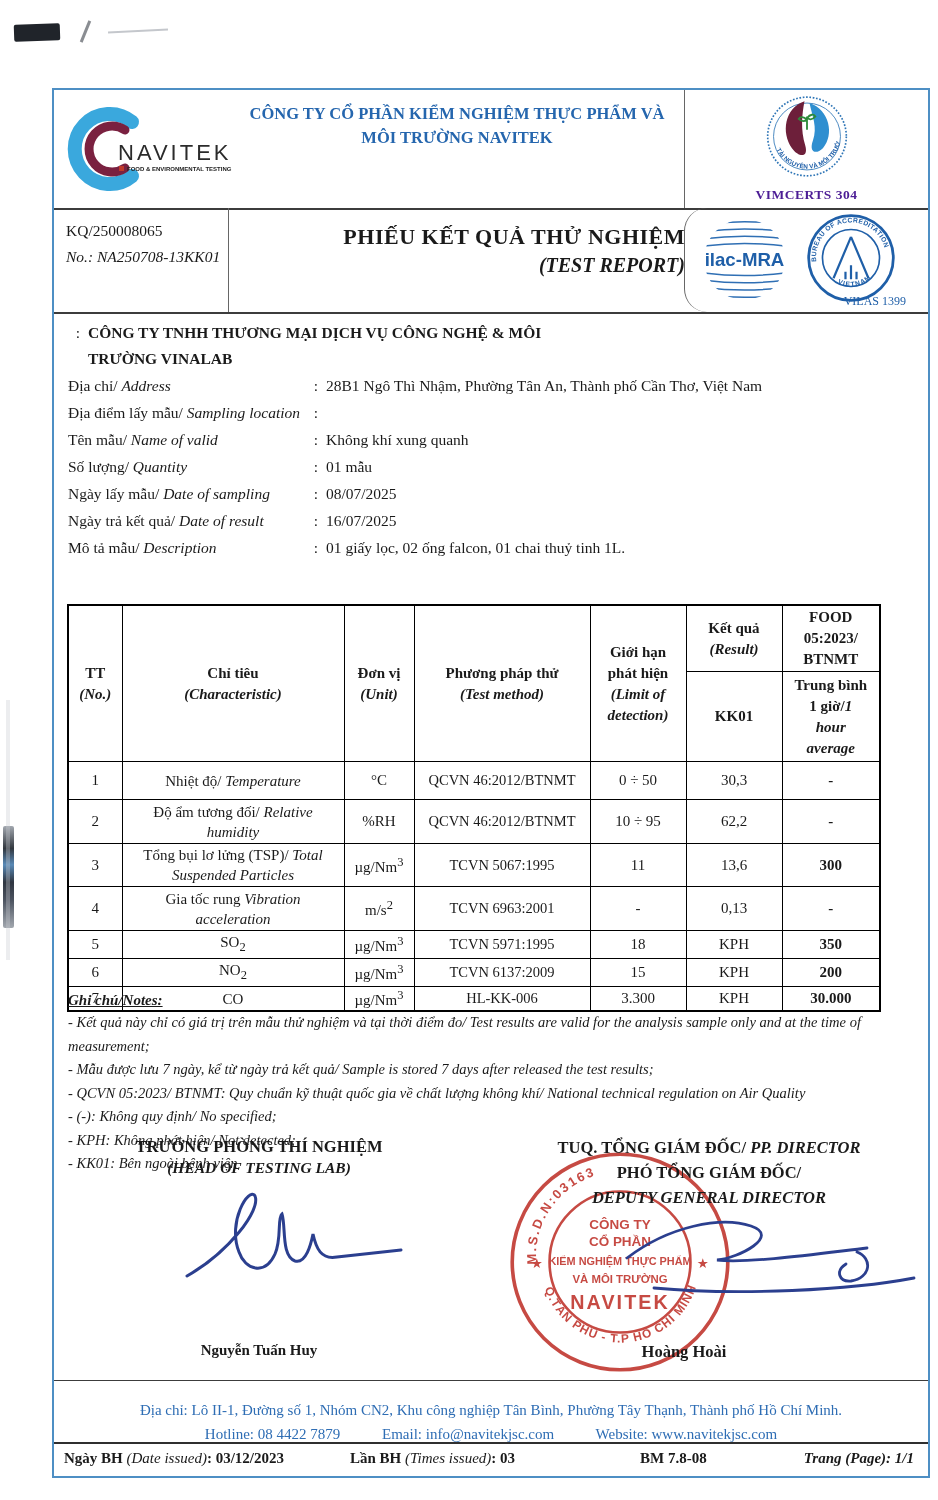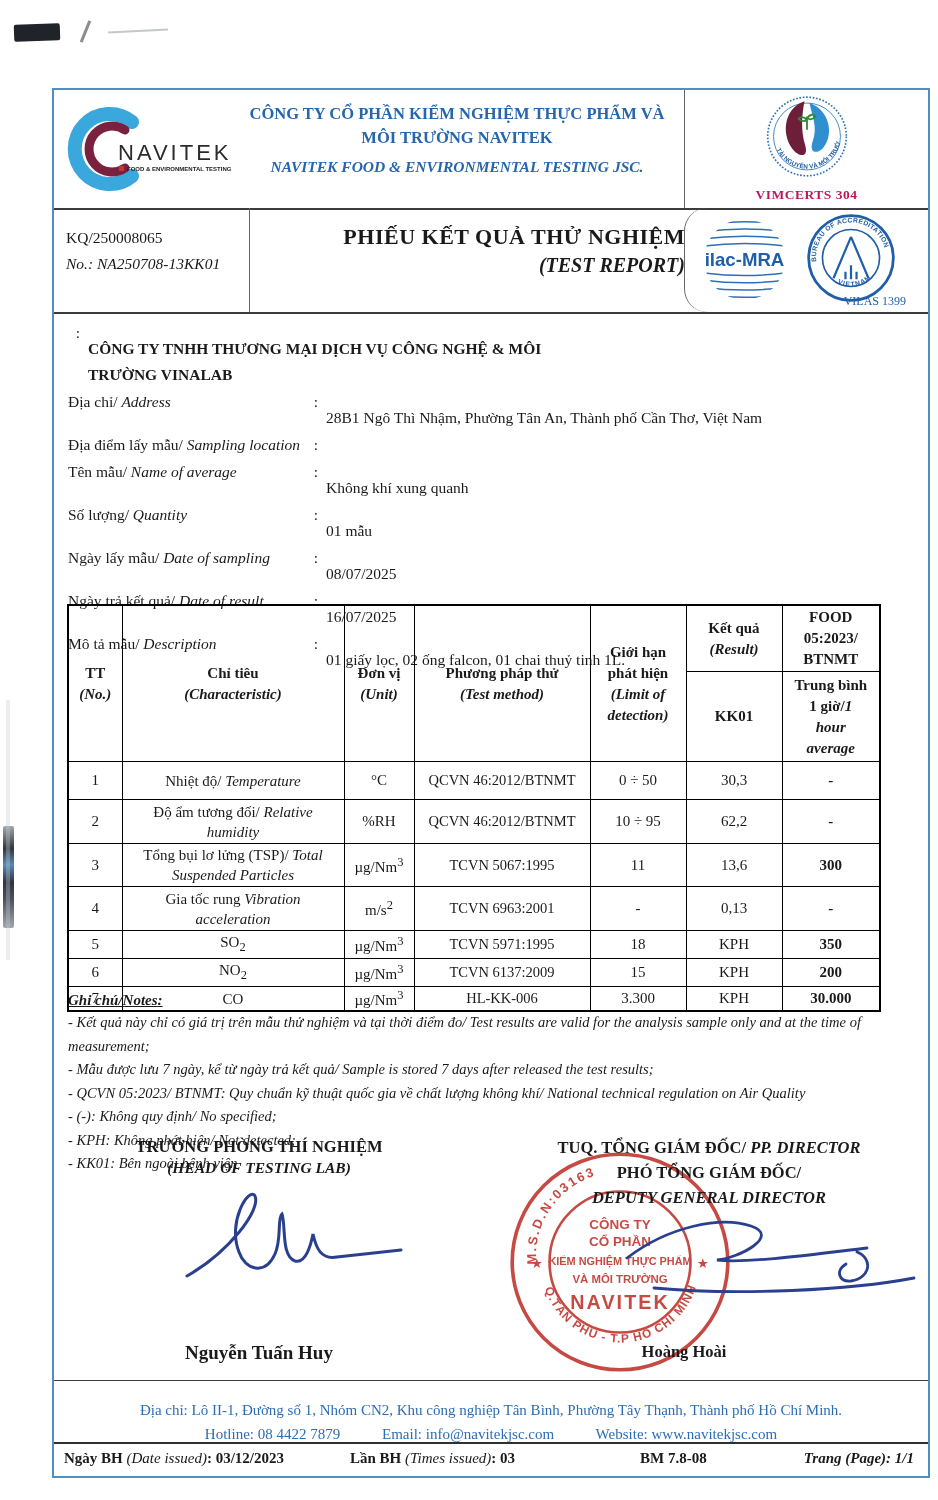--- a/index.html
+++ b/index.html
@@ -11,36 +11,36 @@
   
   .frame{position:absolute;left:52px;top:88px;width:874px;height:1386px;
          border:2.5px solid #4e8fc4;background:#fff;}
   
   .hdr{position:absolute;left:0;top:0;right:0;height:118px;border-bottom:2px solid #3c3c3c;}
   .navitek-logo{position:absolute;left:8px;top:6px;width:170px;height:108px;}
   .company{position:absolute;left:178px;right:246px;top:12px;text-align:center;color:#2566ae;}
   .company .l1,.company .l2{font-weight:bold;font-size:16.5px;line-height:24px;}
   .company .l3{font-weight:bold;font-style:italic;font-size:15.5px;margin-top:8px;}
   .vimcerts-cell{position:absolute;right:0;top:0;width:243px;height:118px;border-left:1.5px solid #666;text-align:center;}
-  .vimcerts-cap{position:absolute;bottom:5px;left:0;right:0;color:#be185d;font-weight:bold;font-size:13.5px;letter-spacing:.5px;}
+  .vimcerts-cap{position:absolute;bottom:5px;left:0;right:0;color:#4c1d95;font-weight:bold;font-size:13.5px;letter-spacing:.5px;}
   
   .tband{position:absolute;left:0;top:118px;right:0;height:104px;border-bottom:2px solid #3c3c3c;}
-  .tleft{position:absolute;left:0;top:0;width:196px;height:100%;border-right:1.5px solid #666;
-         padding:17px 6px 0 12px;box-sizing:border-box;font-size:15.5px;line-height:26px;}
+  .tleft{position:absolute;left:0;top:0;width:175px;height:100%;border-right:1.5px solid #666;
+         padding:10px 6px 0 12px;box-sizing:border-box;font-size:15.5px;line-height:26px;}
   .tcenter{position:absolute;left:196px;right:243px;top:16px;text-align:right;}
   .tcenter .tv{font-weight:bold;font-size:22px;letter-spacing:.5px;}
   .tcenter .te{font-weight:bold;font-style:italic;font-size:20px;margin-top:4px;}
   .tright{position:absolute;right:0;top:0;width:243px;height:100%;border-left:1.5px solid #666;border-radius:23px;}
   .vilas-cap{position:absolute;right:22px;bottom:3px;color:#1f5fa8;font-weight:normal;font-size:12px;}
   
   .info{position:absolute;left:0;top:222px;right:0;height:292px;padding:8px 10px 0 14px;box-sizing:border-box;font-size:15.5px;}
   .info-row{display:flex;align-items:flex-start;margin-bottom:1px;}
   .info-label{width:238px;flex:0 0 238px;line-height:26px;}
   .info-colon{width:20px;flex:0 0 20px;text-align:center;line-height:26px;}
-  .info-value{flex:1;line-height:26px;margin-top:16px;}
+  .info-value{flex:1;line-height:26px;}
   .info-value .vl{white-space:nowrap;}
   
   table.results{position:absolute;left:13px;top:514px;width:812px;border-collapse:collapse;
     font-size:15px;table-layout:fixed;}
   table.results th,table.results td{border:1px solid #000;padding:1px 4px;text-align:center;vertical-align:middle;}
   table.results{border:2px solid #000;}
   table.results thead th{font-size:15px;}
   table.results .ln{line-height:21px;}
   tr.h1{height:50px;} tr.h2{height:90px;}
   tr.r1{height:38px;} tr.r2{height:44px;} tr.r3{height:42px;} tr.r4{height:44px;}
@@ -55,21 +55,21 @@
   
   .sig-title-l{position:absolute;left:30px;top:1045px;width:350px;text-align:center;}
   .sig-title-l .t1{font-weight:bold;font-size:16.5px;line-height:24px;}
   .sig-title-l .t2{font-weight:bold;font-style:italic;font-size:15.5px;}
   .sig-title-r{position:absolute;left:420px;top:1045px;width:470px;text-align:center;z-index:3;}
   .sig-title-r div{font-weight:bold;font-size:16.5px;line-height:25px;}
   .sig-title-r .en{font-style:italic;}
   .stamp{position:absolute;left:452px;top:1058px;width:228px;height:228px;z-index:1;opacity:.92;}
   .sigsvg-l{position:absolute;left:115px;top:1090px;width:250px;height:120px;z-index:2;}
   .sigsvg-r{position:absolute;left:545px;top:1110px;width:330px;height:115px;z-index:2;}
-  .sig-name-l{position:absolute;left:30px;top:1252px;width:350px;text-align:center;font-weight:bold;font-size:19px;}
+  .sig-name-l{position:absolute;left:30px;top:1252px;width:350px;text-align:center;font-weight:bold;font-size:15px;}
   .sig-name-r{position:absolute;left:480px;top:1252px;width:300px;text-align:center;font-weight:bold;font-size:16.5px;z-index:3;}
   
   .addr{position:absolute;left:0;right:0;top:1290px;border-top:1.5px solid #3c3c3c;
         text-align:center;color:#2e6db4;font-size:15px;padding-top:17px;line-height:24px;}
   .addr .gap{display:inline-block;width:38px;}
   .bstrip{position:absolute;left:0;right:0;top:1352px;height:32px;border-top:2px solid #2f2f2f;font-size:15px;}
   .bstrip .it{position:absolute;top:6px;white-space:nowrap;}
   .bi1{left:10px;} .bi2{left:296px;} .bi3{left:586px;font-weight:bold;} .bi4{right:14px;}
 </style>
 </head>
@@ -97,21 +97,20 @@
       <svg class="navitek-logo" viewBox="0 0 170 108">
         <path d="M70 26 A 35 35 0 1 0 70 80" fill="none" stroke="#3aa8dd" stroke-width="14" stroke-linecap="round"></path>
         <path d="M63 34 A 23 23 0 1 0 63 72" fill="none" stroke="#7a2140" stroke-width="9" stroke-linecap="round"></path>
         <text x="56" y="64" font-family="Liberation Sans, sans-serif" font-size="22" letter-spacing="3" fill="#2b2b2b">NAVITEK</text>
         <rect x="57" y="70" width="5" height="5" fill="#c0392b"></rect>
         <text x="65" y="75" font-family="Liberation Sans, sans-serif" font-size="6" font-weight="bold" fill="#222">FOOD &amp; ENVIRONMENTAL TESTING JSC</text>
       </svg>
       <div class="company">
         <div class="l1">CÔNG TY CỔ PHẦN KIỂM NGHIỆM THỰC PHẨM VÀ</div>
         <div class="l2">MÔI TRƯỜNG NAVITEK</div>
-        <div class="l3">NAVITEK FOOD &amp; ENVIRONMENTAL TESTING JSC.</div>
       </div>
       <div class="vimcerts-cell">
         <svg width="96" height="92" viewBox="0 0 110 110" style="margin-top:3px;">
           <circle cx="55" cy="52" r="47" fill="none" stroke="#2e75b6" stroke-width="2" stroke-dasharray="2 2"></circle>
           <circle cx="55" cy="52" r="40" fill="none" stroke="#2e75b6" stroke-width="1"></circle>
           <path d="M52 10 C28 18 24 48 37 66 C45 77 57 78 53 63 C47 44 49 26 52 10 Z" fill="#6d1f3a"></path>
           <path d="M58 12 C82 20 88 50 74 66 C66 74 57 71 62 57 C68 41 61 27 58 12 Z" fill="#2f8fd0"></path>
           <path d="M55 28 v16 M55 32 c-4 -4 -8 -4 -10 -1 c3 3 7 3 10 1 M55 30 c4 -5 8 -5 10 -2 c-3 4 -7 4 -10 2" stroke="#2e8b3a" stroke-width="2.2" fill="none"></path>
           <path id="vimArc" d="M 16 62 A 41 41 0 0 0 94 62" fill="none"></path>
           <text font-size="7.5" font-weight="bold" fill="#1f5fa8" font-family="Liberation Sans, sans-serif">
@@ -181,21 +180,21 @@
           <div class="info-colon">:</div>
           <div class="info-value">
             <div class="vl"><span>28B1 Ngô Thì Nhậm, Phường Tân An, Thành phố Cần Thơ, Việt Nam</span></div>
           </div>
         </div>
         <div class="info-row">
           <div class="info-label"><span>Địa điểm lấy mẫu/ </span><span class="i">Sampling location</span></div>
           <div class="info-colon">:</div>
         </div>
         <div class="info-row">
-          <div class="info-label"><span>Tên mẫu/ </span><span class="i">Name of average</span></div>
+          <div class="info-label"><span>Tên mẫu/ </span><span class="i">Name of valid</span></div>
           <div class="info-colon">:</div>
           <div class="info-value">
             <div class="vl"><span>Không khí xung quanh</span></div>
           </div>
         </div>
         <div class="info-row">
           <div class="info-label"><span>Số lượng/ </span><span class="i">Quantity</span></div>
           <div class="info-colon">:</div>
           <div class="info-value">
             <div class="vl"><span>01 mẫu</span></div>

